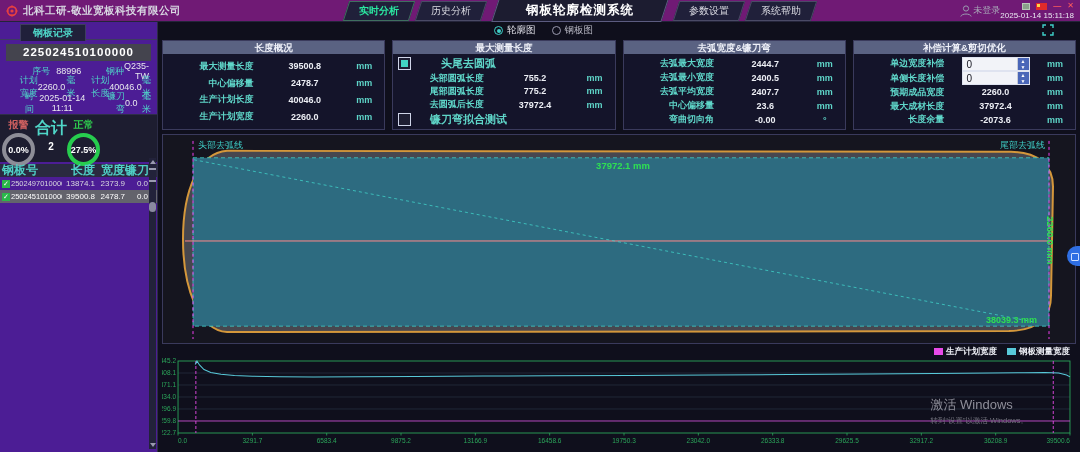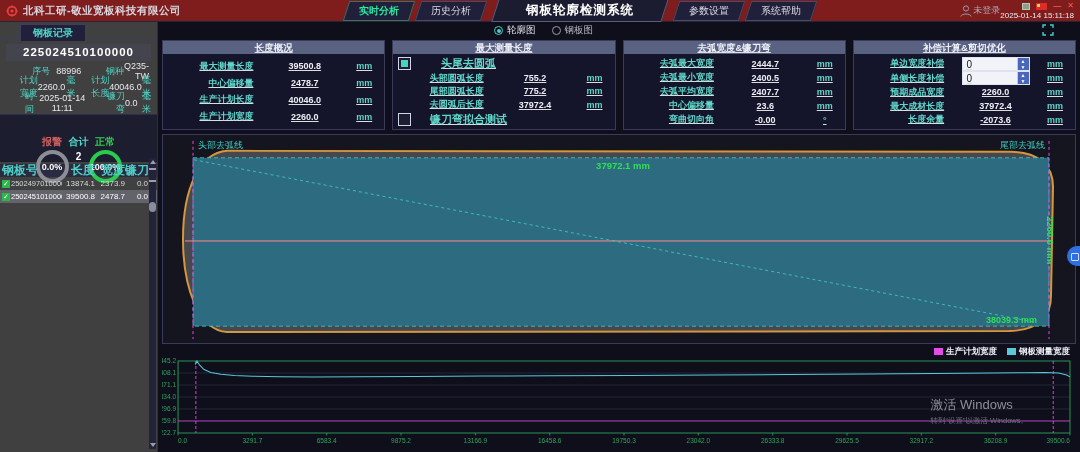--- a/index.html
+++ b/index.html
@@ -1,20 +1,20 @@
 <!DOCTYPE html>
 <html><head>
 <meta charset="utf-8">
 <style>
   html,body{margin:0;padding:0;background:#0e0e1a;}
   *{box-sizing:border-box;font-family:"Liberation Sans","DejaVu Sans",sans-serif;}
   .app{position:relative;width:1080px;height:452px;background:#10101e;color:#ddd;overflow:hidden;}
 
   
-  .titlebar{position:absolute;top:0;left:0;right:0;height:22px;background:#7f1d1d;display:flex;align-items:center;padding:0 6px;border-bottom:1px solid #24243a;}
+  .titlebar{position:absolute;top:0;left:0;right:0;height:22px;background:#701a75;display:flex;align-items:center;padding:0 6px;border-bottom:1px solid #24243a;}
   .tb-left{display:flex;align-items:center;gap:5px;width:330px;}
   .company{font-size:10.5px;color:#d8d8e2;font-weight:bold;letter-spacing:.5px;}
   .tb-nav{display:flex;align-items:center;flex:1;justify-content:center;}
   .tb-tab{position:relative;padding:2px 12px;font-size:10px;color:#dcdce4;border:1px solid #4a4a66;background:#20203а;background:#20203a;transform:skewX(-18deg);margin:0 3px;cursor:pointer;}
   .tb-tab>span{display:inline-block;transform:skewX(18deg);}
   .tb-tab.active{color:#2be6a0;border-color:#3f6f5f;font-weight:bold;}
   .tb-title{padding:2px 30px;font-size:12.5px;font-weight:bold;color:#fff;border:1px solid #5c5c80;background:#1c1c30;transform:skewX(-18deg);margin:0 8px;}
   .tb-title>span{display:inline-block;transform:skewX(18deg);letter-spacing:1px;}
   .tb-right{display:flex;align-items:center;gap:0;width:250px;justify-content:flex-end;}
   .login-status{font-size:9px;color:#a8a8b8;}
@@ -22,37 +22,37 @@
   .winrow{display:flex;gap:6px;align-items:center;height:10px;}
   .wi{font-size:8px;line-height:8px;cursor:pointer;}
   .wi.win{width:8px;height:7px;background:#8aa08a;border:1px solid #b8c8b8;}
   .wi.flag{width:11px;height:7px;background:#e02a2a;position:relative;}
   .wi.flag::after{content:"";position:absolute;left:1px;top:1px;width:3px;height:3px;background:#ffd34d;}
   .wi.min{color:#ff5c5c;font-weight:bold;}
   .wi.close{color:#ff5c5c;font-weight:bold;}
   .datetime{font-size:8px;color:#e8e8f0;}
 
   
-  .sidebar{position:absolute;top:22px;left:0;width:158px;bottom:0;background:#404040;border-right:1px solid #2c2c46;}
+  .sidebar{position:absolute;top:22px;left:0;width:158px;bottom:0;background:#4c1d95;border-right:1px solid #2c2c46;}
   .main{position:absolute;top:22px;left:158px;right:0;bottom:0;background:#0f0f1c;}
 
   
   .side-tabbar{height:18px;border-bottom:1px solid #3d3d5e;padding-left:20px;}
   .side-tab{display:inline-block;height:17px;line-height:16px;padding:0 12px;border:1px solid #3d3d5e;border-bottom:none;color:#4fd6c8;font-size:10px;font-weight:bold;background:#20203a;cursor:pointer;}
   .plate-id{margin:4px 6px 2px;height:17px;line-height:17px;background:#44444e;color:#fff;font-size:11.5px;font-weight:bold;text-align:center;letter-spacing:1px;}
   .info{margin:2px 4px 0;}
   .irow{display:flex;align-items:center;height:16px;font-size:9px;}
   .il{color:#4fd6c8;text-align:right;margin-left:12px;}
   .iv{color:#e8e8ee;text-align:center;}
   .iu{color:#4fd6c8;}
-  .gauges{display:flex;justify-content:center;align-items:flex-start;border-top:1px solid #2e2e48;margin-top:3px;padding:20px 2px 2px;height:48px;background:#1d1d30;}
+  .gauges{display:flex;justify-content:flex-start;align-items:flex-start;border-top:1px solid #2e2e48;margin-top:3px;padding:3px 2px 2px;height:48px;background:#1d1d30;}
   .gauge{text-align:center;}
   .glabel{font-size:10px;font-weight:bold;}
   .glabel.alarm{color:#cf6060;}
-  .glabel.total{color:#4fd6c8;font-size:10px;font-family:Liberation Mono, monospace;}
+  .glabel.total{color:#4fd6c8;font-size:16px;font-family:Liberation Mono, monospace;}
   .glabel.normal{color:#2fd14f;}
   .ring{width:33px;height:33px;border-radius:50%;border:4px solid;display:flex;align-items:center;justify-content:center;font-size:9px;font-weight:bold;color:#fff;margin:1px auto 0;}
   .ring.alarm{border-color:#8d8d97;}
   .ring.normal{border-color:#27cc4e;}
   .gtotal{color:#fff;font-size:10px;font-weight:bold;margin-top:2px;}
   .stable{margin-top:2px;}
   .sthead{display:flex;background:#2a2a40;color:#4fd0c6;font-size:12px;height:13px;line-height:13px;font-weight:bold;}
   .strow{display:flex;height:13px;line-height:13px;font-size:8px;color:#d8d8de;cursor:pointer;}
   .strow.selected{background:#63636c;color:#fff;}
   .stc{overflow:hidden;white-space:nowrap;}
@@ -71,21 +71,21 @@
   
   .viewbar{position:absolute;top:0;left:0;right:0;height:16px;}
   .radios{position:absolute;left:336px;top:2px;display:flex;gap:16px;}
   .radio{display:flex;align-items:center;gap:4px;font-size:9.5px;color:#e0e0e8;cursor:pointer;}
   .rdot{width:9px;height:9px;border-radius:50%;border:1.5px solid #9a9aae;position:relative;}
   .rdot.on{border-color:#3fd0c8;}
   .rdot.on::after{content:"";position:absolute;left:1.5px;top:1.5px;width:4px;height:4px;border-radius:50%;background:#3fd0c8;}
   .expand{position:absolute;right:26px;top:2px;width:12px;height:12px;cursor:pointer;}
 
   
-  .panels{position:absolute;top:18px;left:4px;right:4px;height:90px;display:flex;gap:7px;text-decoration:underline;}
+  .panels{position:absolute;top:18px;left:4px;right:4px;height:90px;display:flex;gap:7px;}
   .panel{flex:1;background:#14142a;border:1px solid #3a3a5c;display:flex;flex-direction:column;}
   .panel-title{height:13px;line-height:13px;background:#5a6282;color:#eef0f8;font-size:9.5px;text-align:center;font-weight:bold;}
   .panel-body{flex:1;display:flex;flex-direction:column;justify-content:space-evenly;padding:2px 6px 2px 3px;}
   .prow{display:flex;align-items:center;}
   .plabel{flex:0 0 44%;text-align:right;color:#5fd6c9;font-size:9px;padding-right:6px;font-weight:bold;}
   .pvalue{flex:1;text-align:center;color:#eceef4;font-size:9px;font-weight:bold;}
   .punit{flex:0 0 28px;color:#5fd6c9;font-size:9px;text-align:center;font-weight:bold;}
   .pcheck{width:13px;height:13px;border:1px solid #cfd4e8;background:#1e1e32;margin-left:2px;flex:none;cursor:pointer;position:relative;}
   .pcheck.on{background:#1e1e32;}
   .pcheck.on::after{content:"";position:absolute;left:2px;top:2px;right:2px;bottom:2px;background:#43d6c4;}
@@ -187,21 +187,21 @@
             <span>0.0%</span>
           </div>
       </div>
       <div class="gauge">
         <div class="glabel total">合计</div>
         <div class="gtotal">2</div>
       </div>
       <div class="gauge">
         <div class="glabel normal">正常</div>
         <div class="ring normal">
-            <span>100.0%</span>
+            <span>27.5%</span>
           </div>
       </div>
     </div>
     <div class="stable">
       <div class="sthead">
         <span class="stc c0">钢板号</span>
         <span class="stc c1">长度</span>
         <span class="stc c2">宽度</span>
         <span class="stc c3">镰刀弯</span>
       </div>

